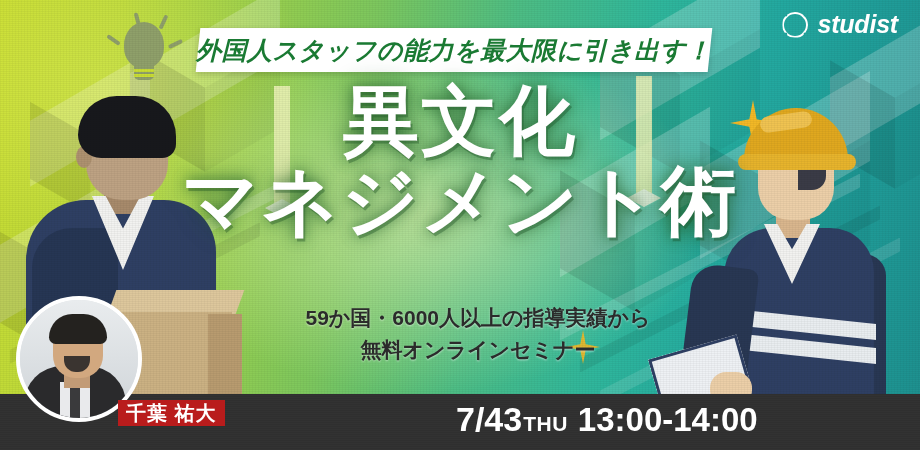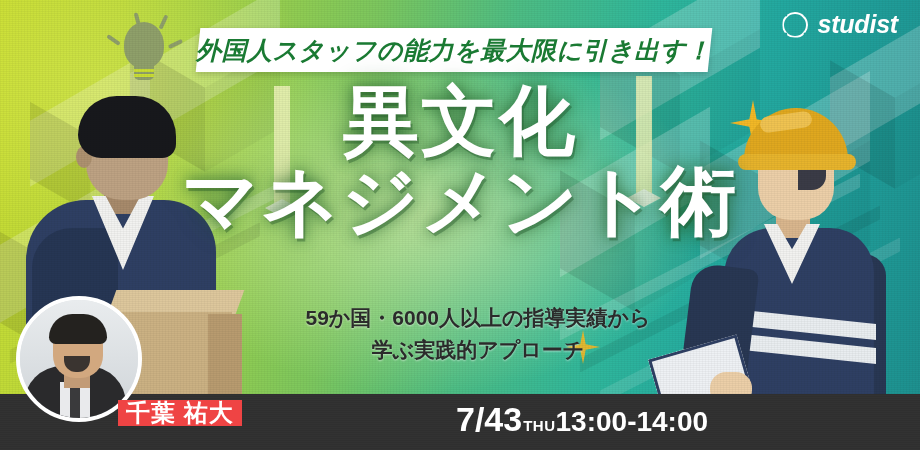--- a/index.html
+++ b/index.html
@@ -179,33 +179,33 @@
 
   
   .sp-org{
     position:absolute;left:118px;top:384px;height:16px;
     background:#1c6a62;color:#ffffff;
     font-size:11px;line-height:16px;padding:0 7px;white-space:nowrap;
     letter-spacing:.2px;
   }
   .sp-name{
     position:absolute;left:118px;top:400px;height:26px;
-    background:#ef4444;color:#ffffff;
-    font-size:24px;font-weight:bold;line-height:26px;padding:0 8px;white-space:nowrap;
+    background:#b91c1c;color:#ffffff;
+    font-size:20px;font-weight:bold;line-height:26px;padding:0 8px;white-space:nowrap;
     letter-spacing:1px;
   }
 
   
   .datewrap{
     position:absolute;left:456px;bottom:8px;height:42px;
     display:flex;align-items:baseline;color:#ffffff;
   }
   .date-md{font-size:34px;font-weight:bold;letter-spacing:0px;}
-  .date-dow{font-size:15px;font-weight:bold;margin-left:1px;letter-spacing:.5px;}
-  .date-time{font-size:28px;font-weight:bold;letter-spacing:0px;}
+  .date-dow{font-size:21px;font-weight:bold;margin-left:1px;letter-spacing:.5px;}
+  .date-time{font-size:33px;font-weight:bold;margin-left:10px;letter-spacing:0px;}
 
   
   .badge{
     position:absolute;right:18px;bottom:10px;
     border:2px solid #d8e24a;border-radius:9px;
     color:#e2ea5c;font-size:18px;font-weight:bold;
     padding:5px 12px 6px;letter-spacing:.5px;white-space:nowrap;
   }
 
   
@@ -333,21 +333,21 @@
     <span>外国人スタッフの能力を最大限に引き出す！</span>
   </div>
 
   <div class="title">
     <span class="l1">異文化</span>
     <span class="l2">マネジメント術</span>
   </div>
 
   <div class="subtitle">
     <span>59か国・6000人以上の指導実績から</span>
-    <span>学ぶ実践的アプローチ</span>
+    <span>無料オンラインセミナー</span>
   </div>
 
   <div class="bottombar">
     <span class="noise"></span>
   </div>
 
   <div class="avatar">
     <span class="av-bg"></span>
     <span class="av-suit"></span>
     <span class="av-shirt"></span>

